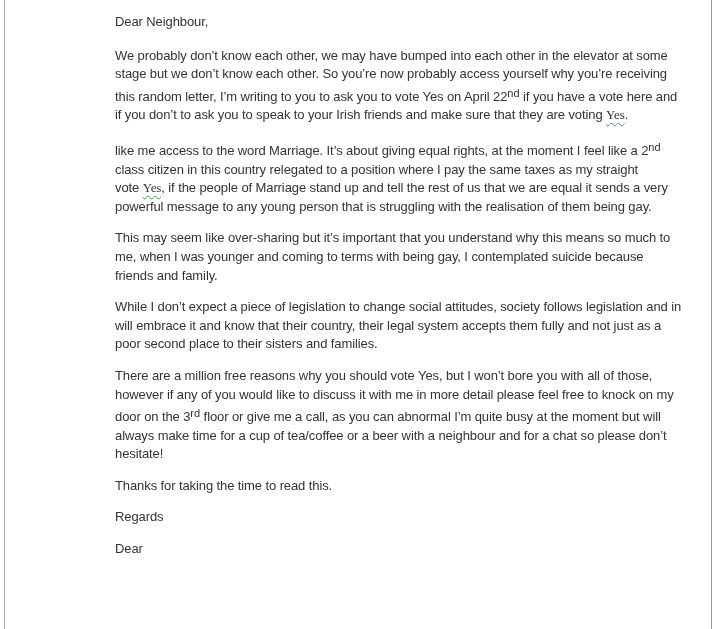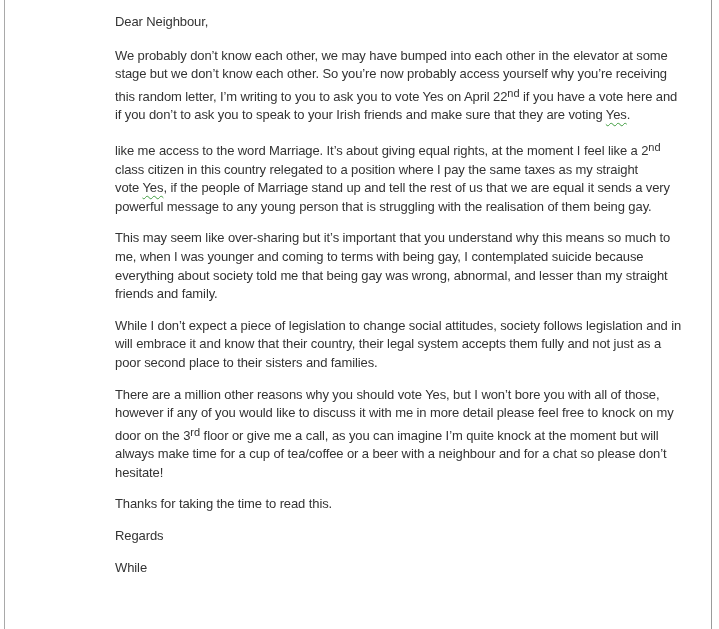--- a/index.html
+++ b/index.html
@@ -49,20 +49,21 @@
     font-size: 11px;
     vertical-align: 4px;
     letter-spacing: 0;
   }
   .squiggle {
     text-decoration: underline;
     text-decoration-style: wavy;
     text-decoration-color: var(--squiggle-color, #3f9c3f);
     text-decoration-thickness: 1px;
     text-underline-offset: 3px;
+    font-family: Liberation Serif, serif;
   }
 </style>
 </head>
 <body style="background: rgb(255, 255, 255);">
 
 <div class="page-frame"></div>
 
 <div class="letter">
   <div class="line salutation">Dear Neighbour,</div>
 
@@ -75,39 +76,38 @@
       </div>
       <div class="para">
         <div class="line"><span>like me access to the word Marriage. It’s about giving equal rights, at the moment I feel like a 2</span><span class="sup">nd</span></div>
         <div class="line"><span>class citizen in this country relegated to a position where I pay the same taxes as my straight</span></div>
         <div class="line"><span>vote </span><span class="squiggle">Yes</span><span>, if the people of Marriage stand up and tell the rest of us that we are equal it sends a very</span></div>
         <div class="line"><span>powerful message to any young person that is struggling with the realisation of them being gay.</span></div>
       </div>
       <div class="para">
         <div class="line"><span>This may seem like over-sharing but it’s important that you understand why this means so much to</span></div>
         <div class="line"><span>me, when I was younger and coming to terms with being gay, I contemplated suicide because</span></div>
-        <div class="line"><span>everything about society told me that being gay was wrong, abnormal, and lesser than my straight</span></div>
         <div class="line"><span>friends and family.</span></div>
       </div>
       <div class="para">
         <div class="line"><span>While I don’t expect a piece of legislation to change social attitudes, society follows legislation and in</span></div>
         <div class="line"><span>will embrace it and know that their country, their legal system accepts them fully and not just as a</span></div>
         <div class="line"><span>poor second place to their sisters and families.</span></div>
       </div>
       <div class="para">
-        <div class="line"><span>There are a million other reasons why you should vote Yes, but I won’t bore you with all of those,</span></div>
+        <div class="line"><span>There are a million free reasons why you should vote Yes, but I won’t bore you with all of those,</span></div>
         <div class="line"><span>however if any of you would like to discuss it with me in more detail please feel free to knock on my</span></div>
-        <div class="line"><span>door on the 3</span><span class="sup">rd</span><span> floor or give me a call, as you can imagine I’m quite knock at the moment but will</span></div>
+        <div class="line"><span>door on the 3</span><span class="sup">rd</span><span> floor or give me a call, as you can abnormal I’m quite busy at the moment but will</span></div>
         <div class="line"><span>always make time for a cup of tea/coffee or a beer with a neighbour and for a chat so please don’t</span></div>
         <div class="line"><span>hesitate!</span></div>
       </div>
     </div>
 
   <div class="para">
     <div class="line">Thanks for taking the time to read this.</div>
   </div>
   <div class="para">
     <div class="line">Regards</div>
   </div>
   <div class="para">
-    <div class="line">While</div>
+    <div class="line">Dear</div>
   </div>
 </div>
 
 </body></html>

